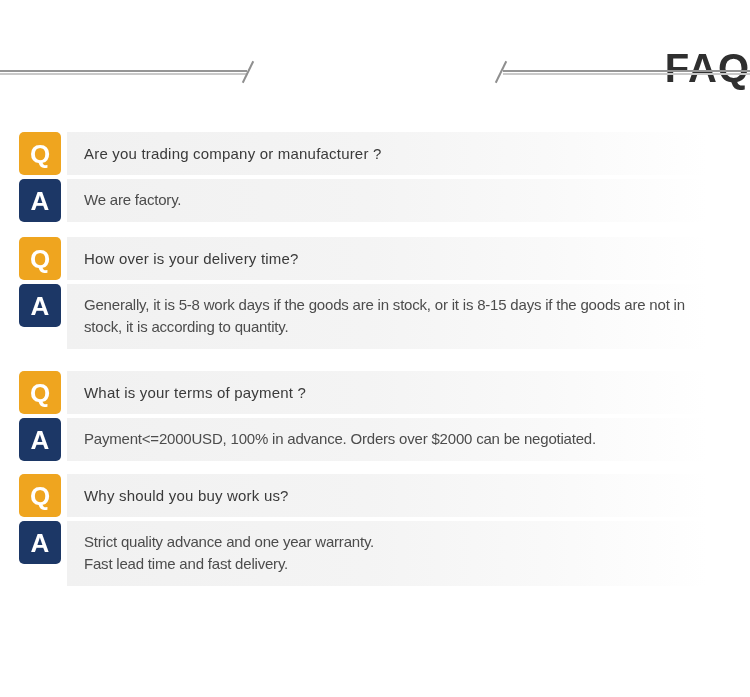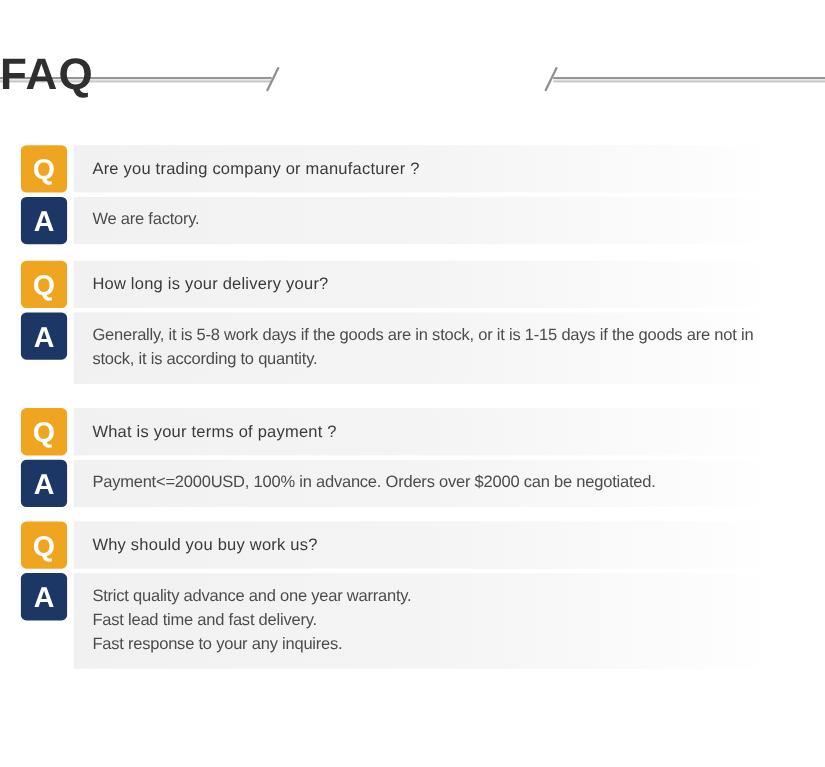--- a/index.html
+++ b/index.html
@@ -9,21 +9,21 @@
     font-family: "Liberation Sans", sans-serif;
     position: relative;
     overflow: hidden;
   }
   .page { position: absolute; inset: 0; }
 
   
   .faq-header { position: absolute; top: 0; left: 0; width: 750px; height: 120px; }
   .faq-title {
     position: absolute; top: 46px; left: 0; width: 750px;
-    margin: 0; text-align: left;
+    margin: 0; text-align: right;
     font-size: 40px; font-weight: bold; color: #2f2f2f; letter-spacing: 1px;
   }
   .deco-line {
     position: absolute; top: 70px; height: 2px;
     background: #959595;
     box-shadow: 0 3px 0 #c9c9c9;
   }
   .deco-line-left  { left: 0;   width: 247px; }
   .deco-line-right { left: 503px; width: 247px; }
   .deco-slash {
@@ -114,30 +114,30 @@
       </div>
     </div>
   </div>
 
   <div class="faq-pair">
     <div class="qa-row">
       <div class="badge q-badge">
         <span>Q</span>
       </div>
       <div class="bar q-bar">
-        <span class="question-text">How long is your delivery your?</span>
+        <span class="question-text">How over is your delivery time?</span>
       </div>
     </div>
     <div class="qa-row">
       <div class="badge a-badge">
         <span>A</span>
       </div>
       <div class="bar a-bar">
         <div class="answer-text">
-              <div class="ans-line">Generally, it is 5-8 work days if the goods are in stock, or it is 1-15 days if the goods are not in stock, it is according to quantity.</div>
+              <div class="ans-line">Generally, it is 5-8 work days if the goods are in stock, or it is 8-15 days if the goods are not in stock, it is according to quantity.</div>
             </div>
       </div>
     </div>
   </div>
 
   <div class="faq-pair">
     <div class="qa-row">
       <div class="badge q-badge">
         <span>Q</span>
       </div>
@@ -167,20 +167,19 @@
       </div>
     </div>
     <div class="qa-row">
       <div class="badge a-badge">
         <span>A</span>
       </div>
       <div class="bar a-bar">
         <div class="answer-text">
               <div class="ans-line">Strict quality advance and one year warranty.</div>
               <div class="ans-line">Fast lead time and fast delivery.</div>
-              <div class="ans-line">Fast response to your any inquires.</div>
             </div>
       </div>
     </div>
   </div>
 </div>
 
 </div>
 
 </body></html>

